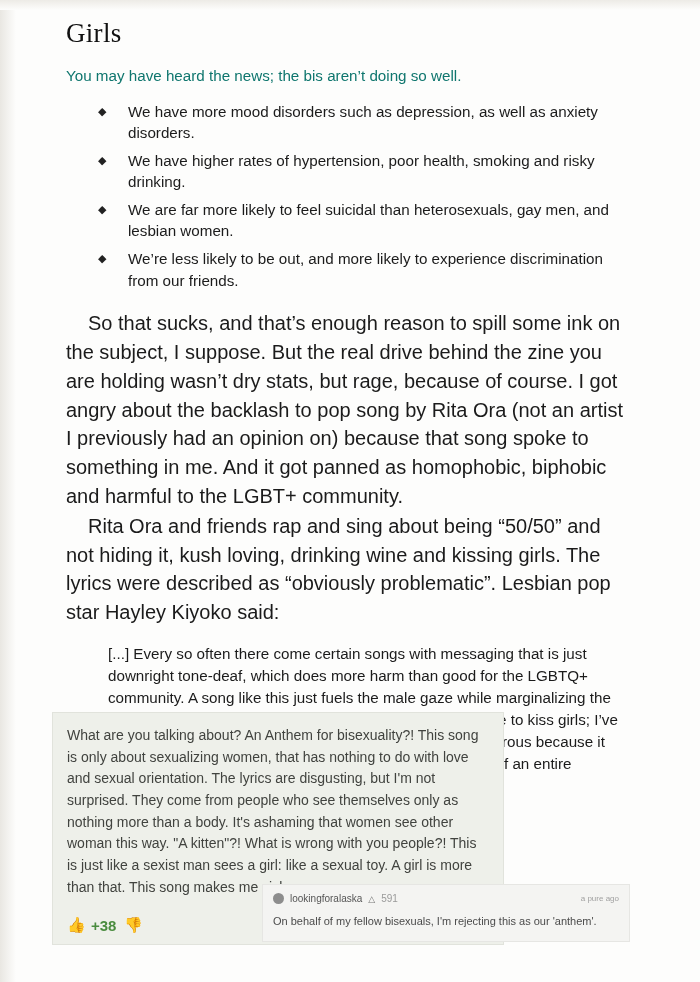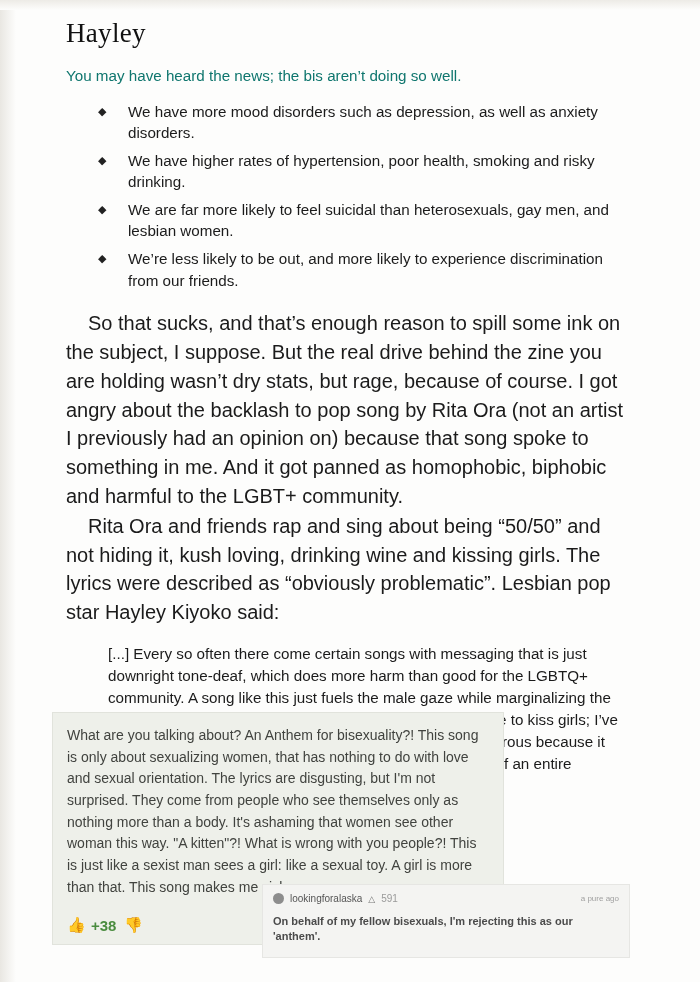--- a/index.html
+++ b/index.html
@@ -181,32 +181,31 @@
   .cs2-time {
     margin-left: auto;
     font-size: 8px;
     color: #a0a0a0;
   }
   .cs2-body {
     font-size: 11px;
     color: #4b4b4b;
     line-height: 1.4;
     margin: 0;
-    font-weight: bold;
   }
 </style>
 </head>
 <body>
 
 <div class="page">
   <div class="scan-edge-left"></div>
   <div class="scan-edge-top"></div>
 
   <div class="content">
-    <h1 class="title">Hayley</h1>
+    <h1 class="title">Girls</h1>
 
     <p class="body-text intro">You may have heard the news; the bis aren’t doing so well.</p>
 
     <ul class="bullets">
       <li>
         <span class="diamond">◆</span>
         <span>We have more mood disorders such as depression, as well as anxiety disorders.</span>
       </li>
       <li>
         <span class="diamond">◆</span>

